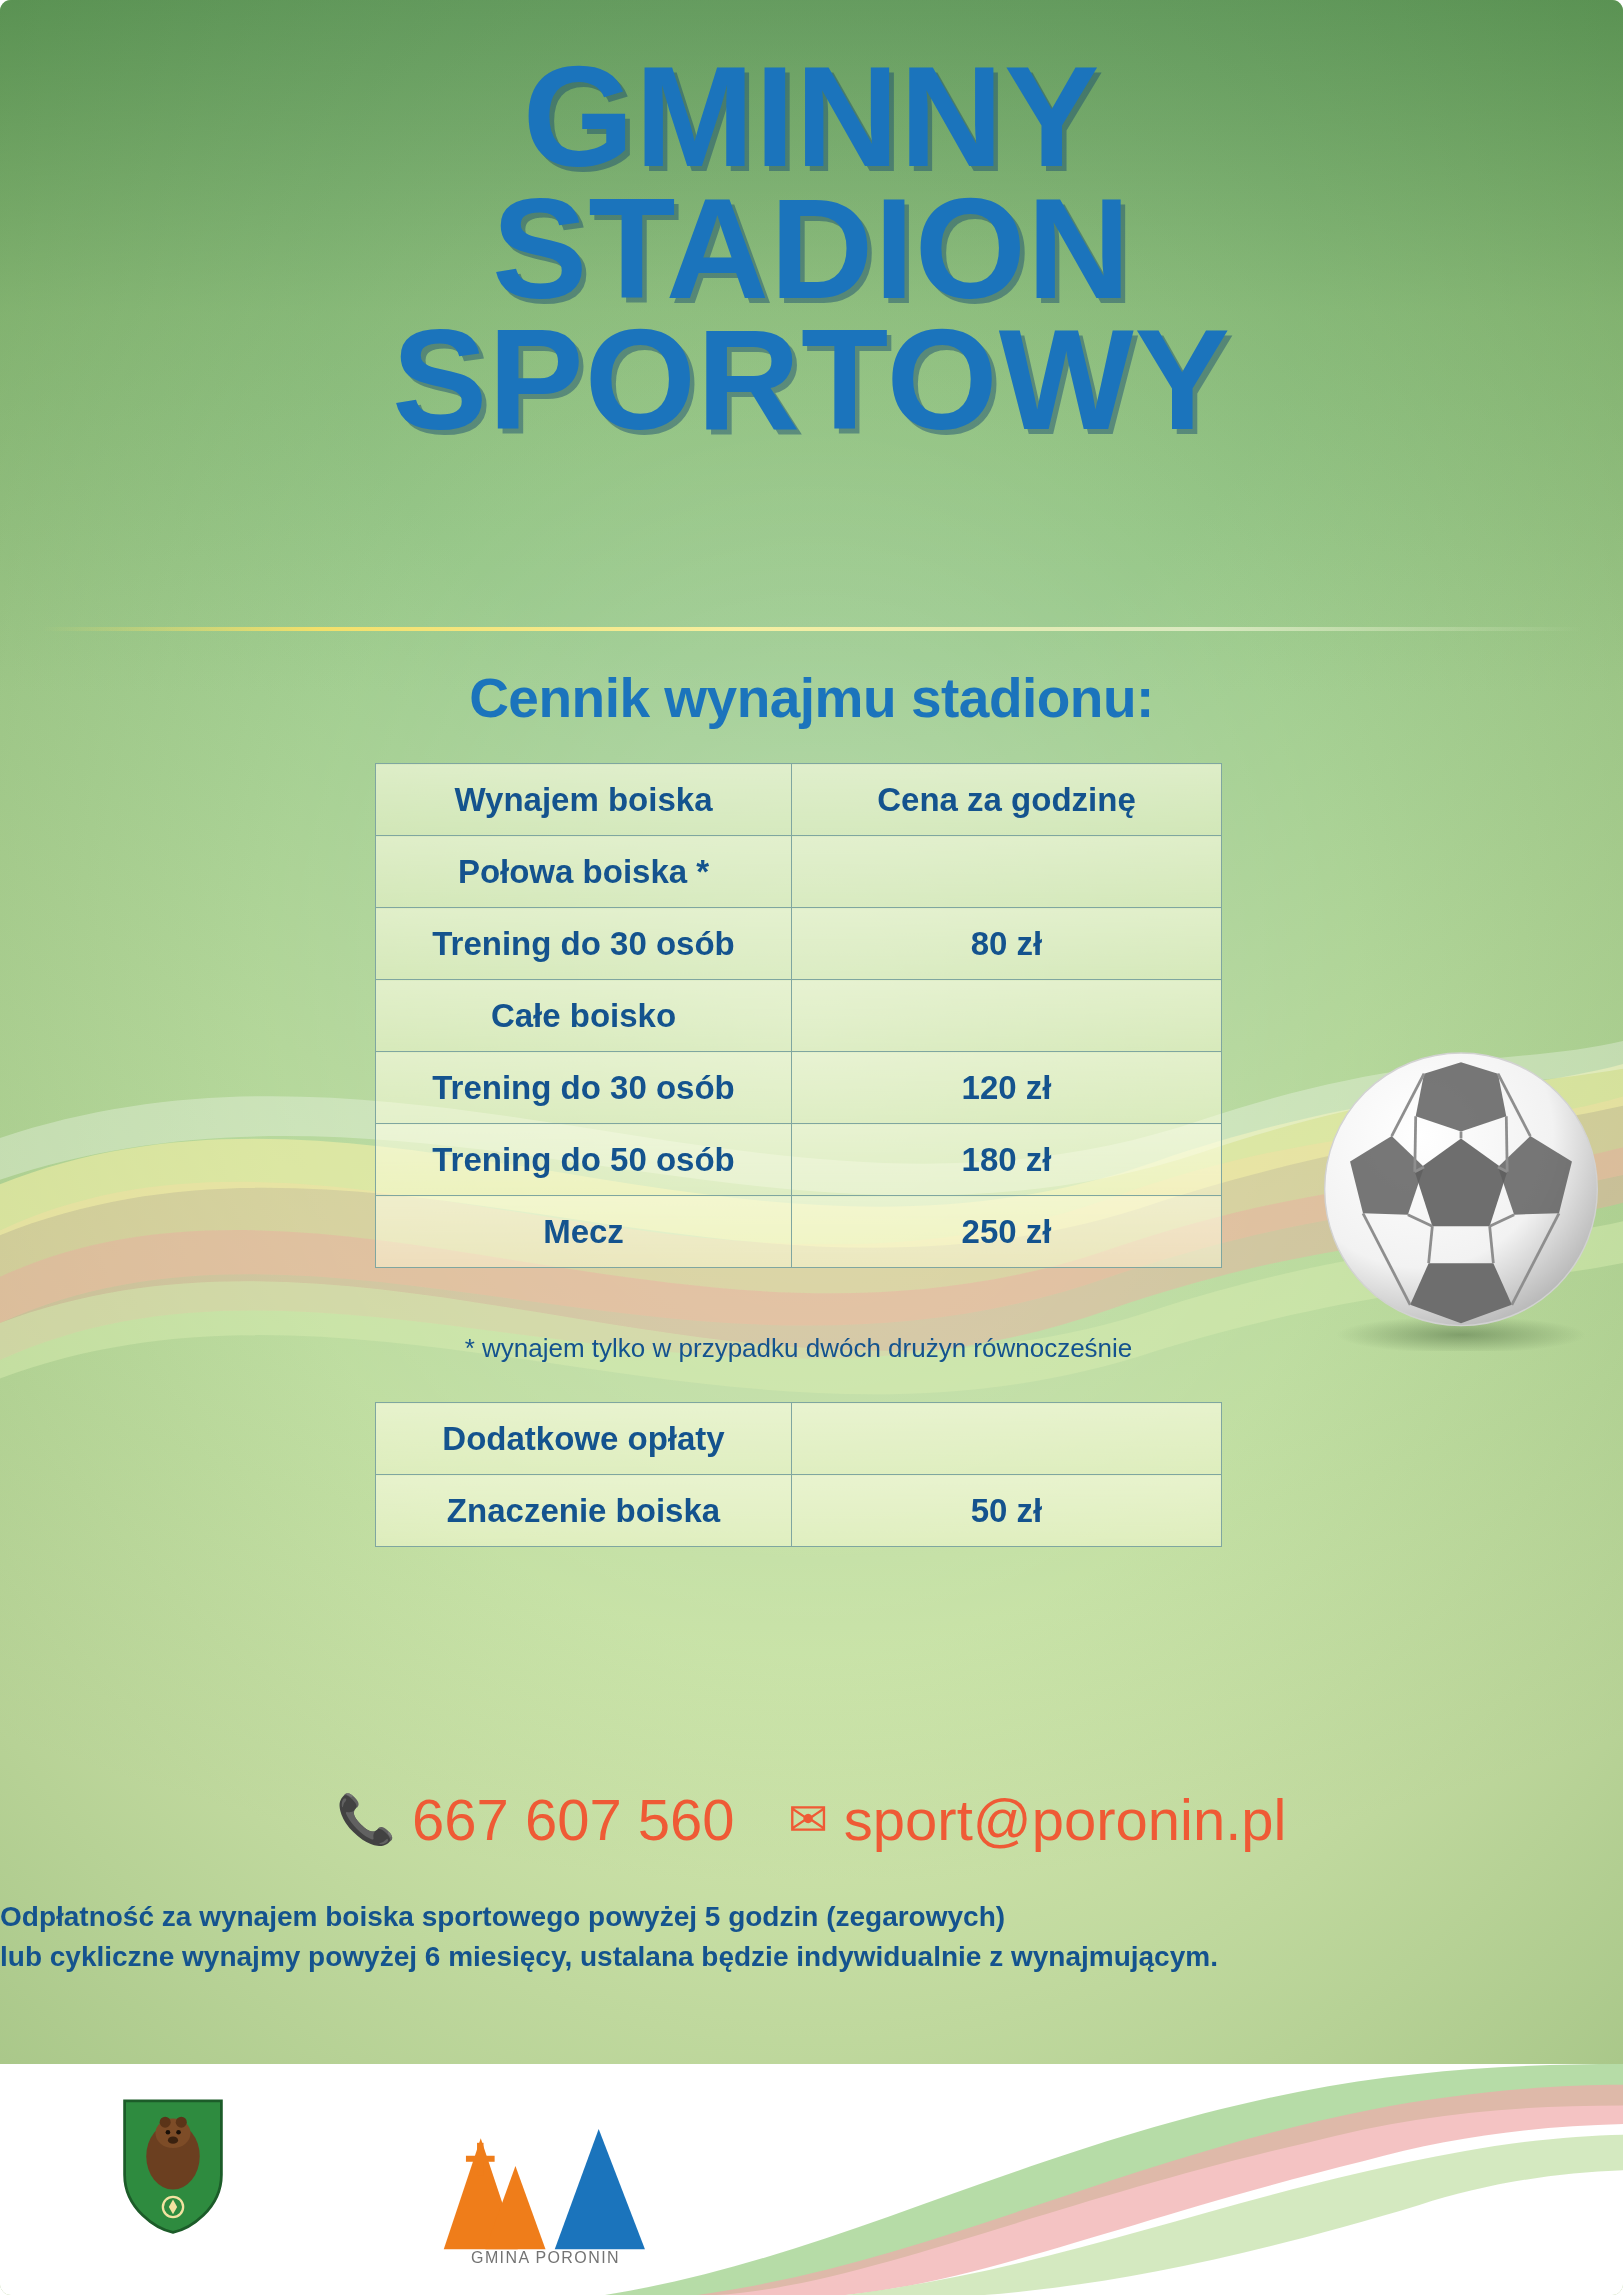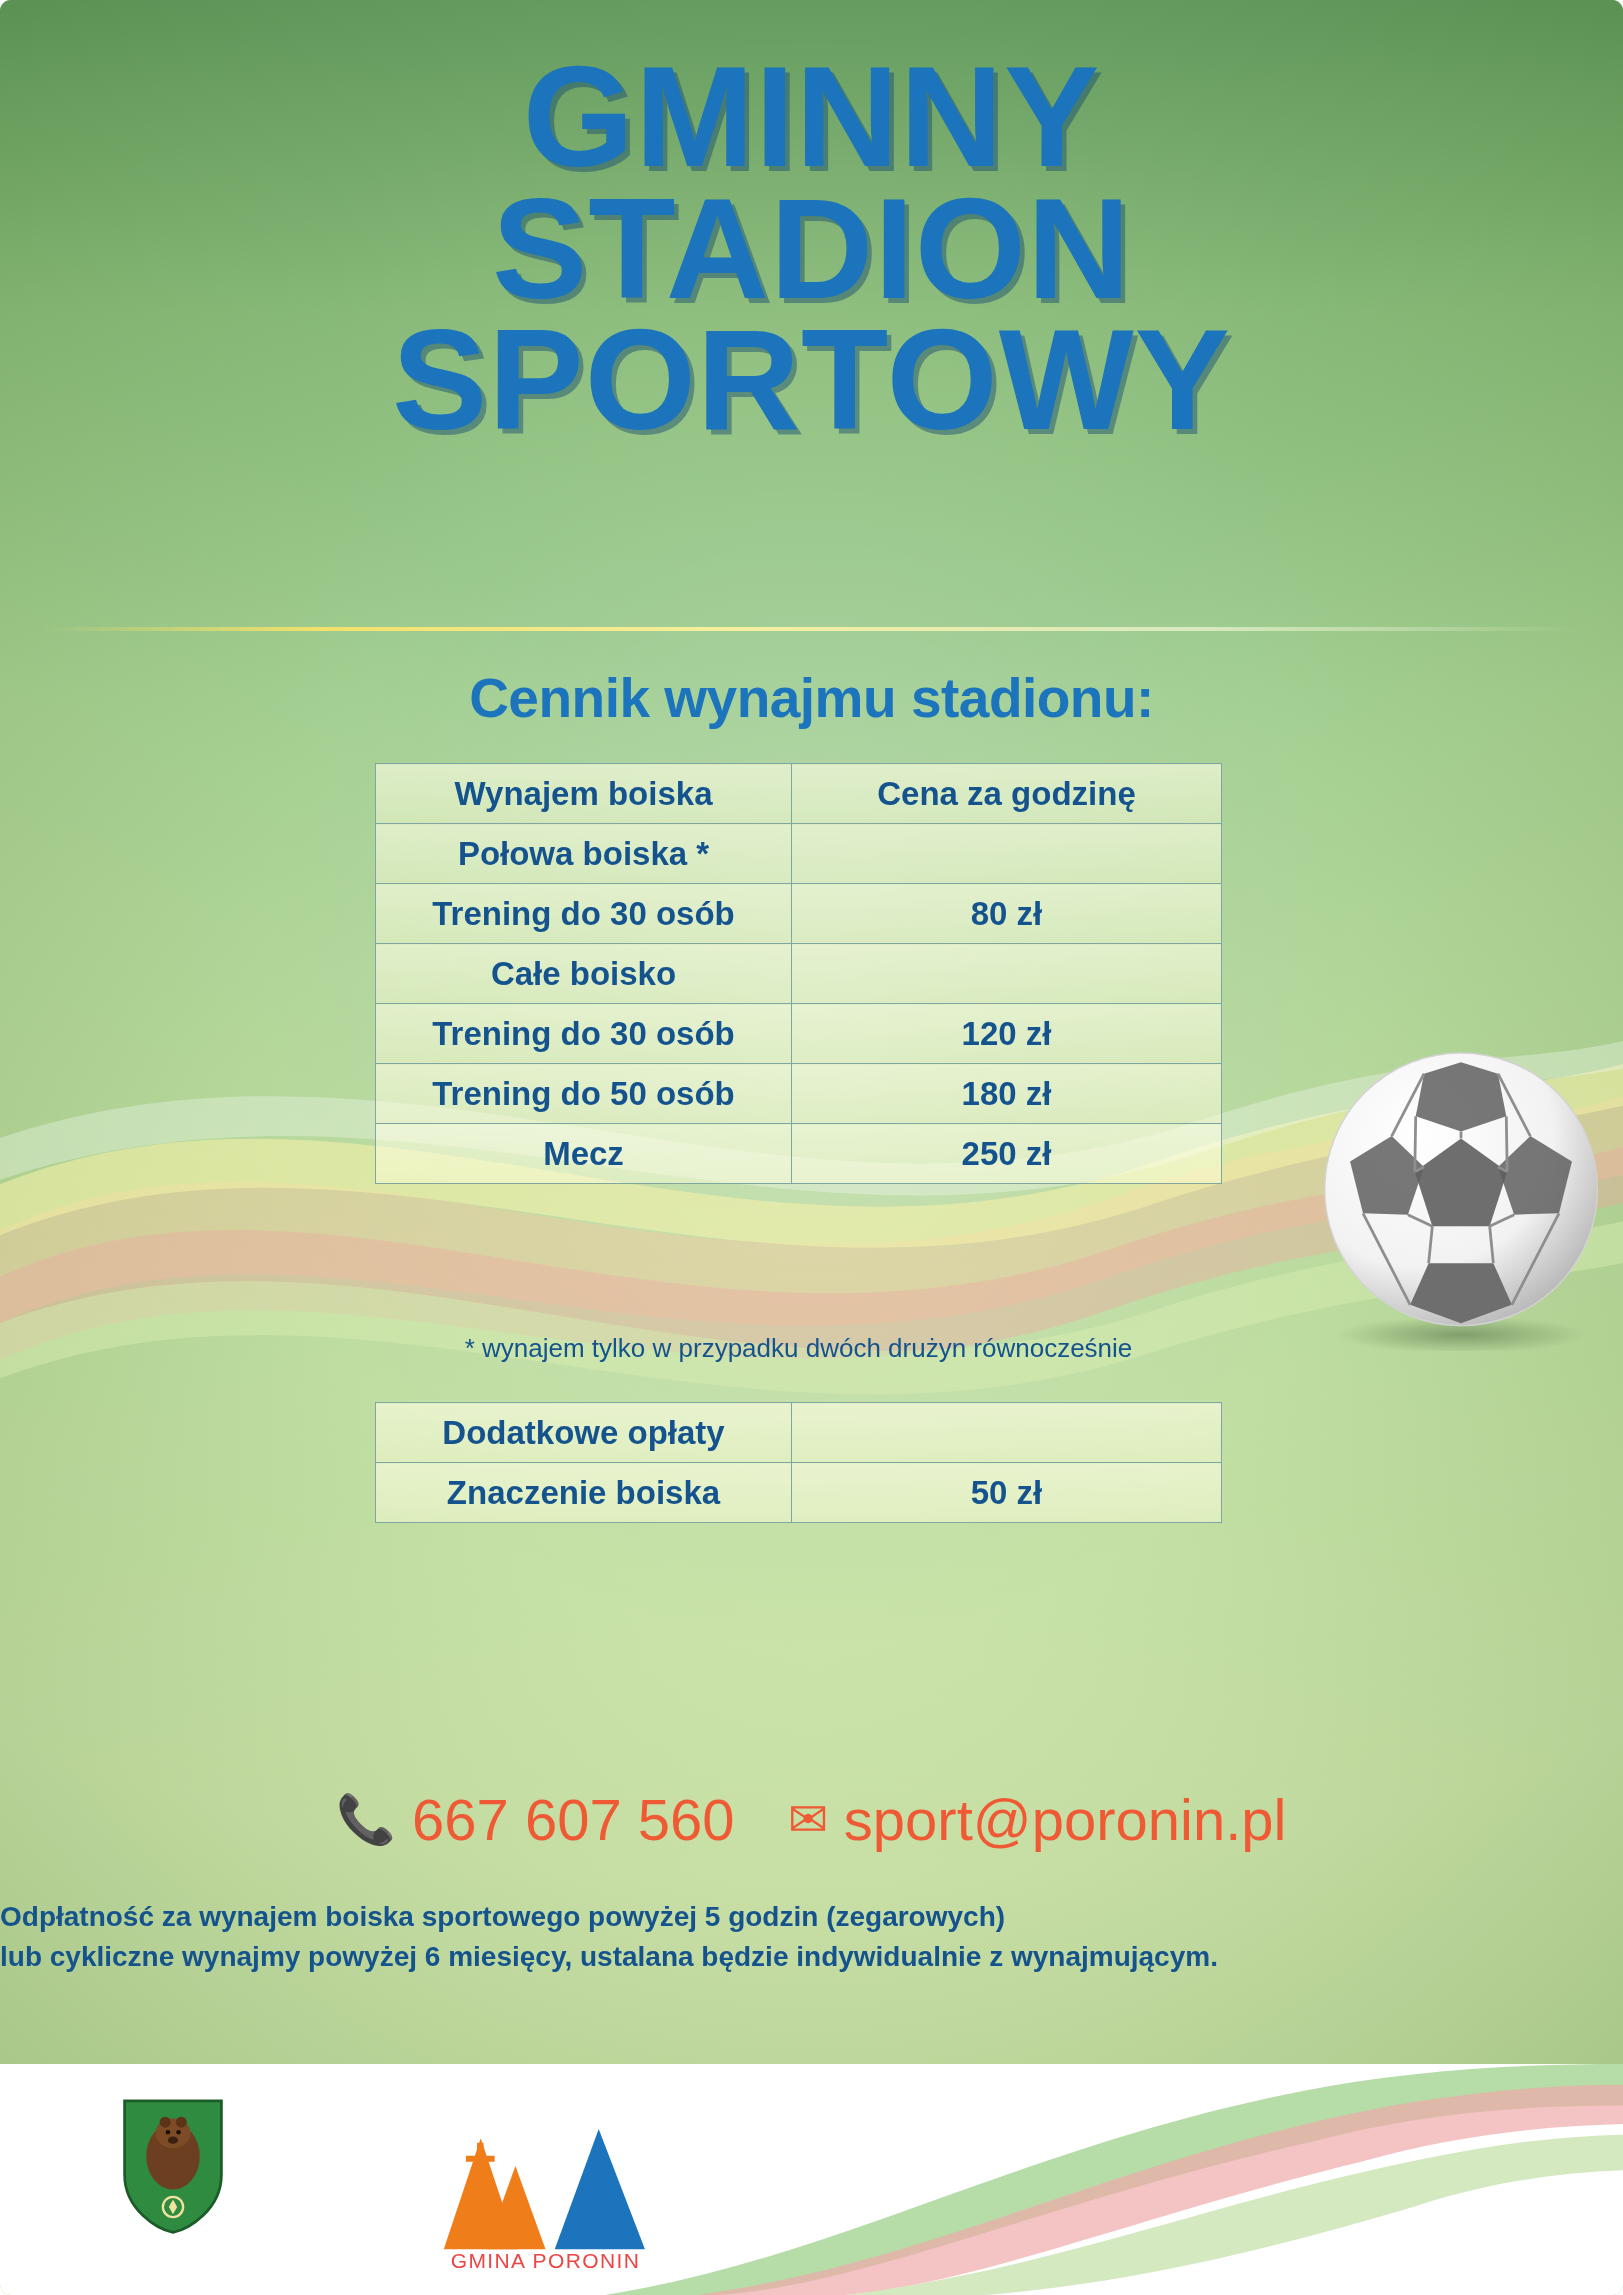--- a/index.html
+++ b/index.html
@@ -67,21 +67,21 @@
   
   table.price {
     position: absolute;
     border-collapse: collapse;
     font-size: 33px;
     color: #14538e;
     font-weight: bold;
   }
   table.price td {
     border: 1.4px solid #7fa6a0;
-    height: 60px;
+    height: 72px;
     padding: 0 14px;
     background: linear-gradient(180deg, rgba(255,255,230,0.62) 0%, rgba(255,255,220,0.45) 100%);
   }
   td.label { width: 416px; text-align: center; }
   td.value { width: 430px; text-align: center; }
   td.blank { background: linear-gradient(180deg, rgba(255,255,230,0.55) 0%, rgba(255,255,220,0.4) 100%); }
 
   #main-table { left: 375px; top: 763px; }
   #extra-table { left: 375px; top: 1402px; }
 
@@ -129,23 +129,23 @@
     overflow: hidden;
   }
   .footer-swoosh { position: absolute; right: 0; top: 0; width: 1018px; height: 231px; }
   .crest {
     position: absolute; left: 120px; top: 32px; width: 106px; height: 139px;
   }
   .logo-poronin { position: absolute; left: 416px; top: 37px; width: 259px; height: 153px; }
   .logo-caption {
     position: absolute; left: 416px; top: 185px; width: 259px;
     text-align: center;
-    font-size: 21px;
+    font-size: 16px;
     letter-spacing: 1.4px;
-    color: #ef4444;
+    color: #737373;
   }
   .ball { position: absolute; right: 14px; top: 1046px; width: 296px; height: 305px; }
 </style>
 </head>
 <body>
 
 <div class="poster">
 
   <div class="top-vignette"></div>
   <div class="side-vignette"></div>

